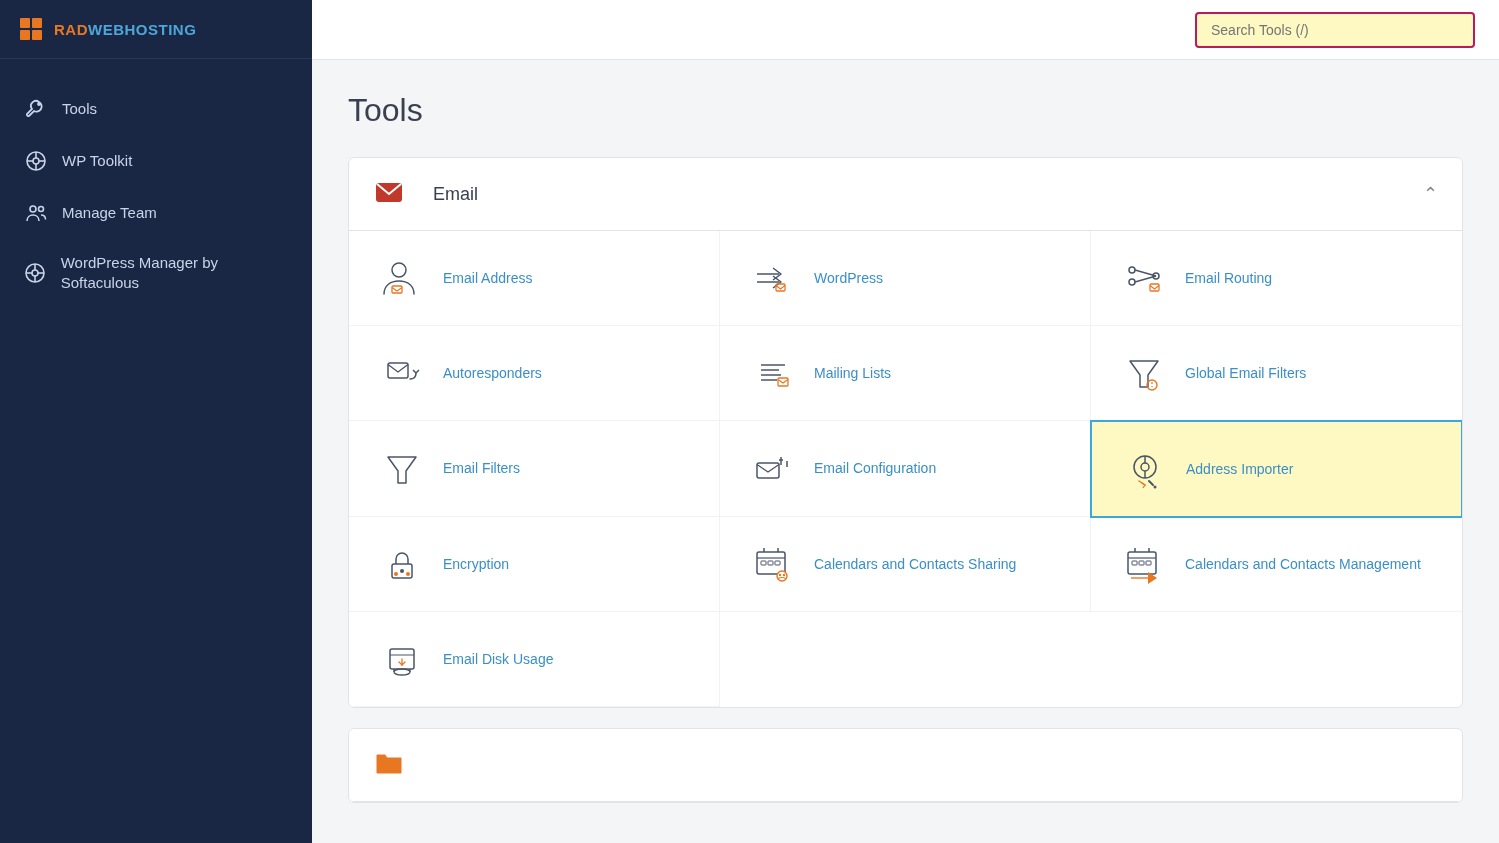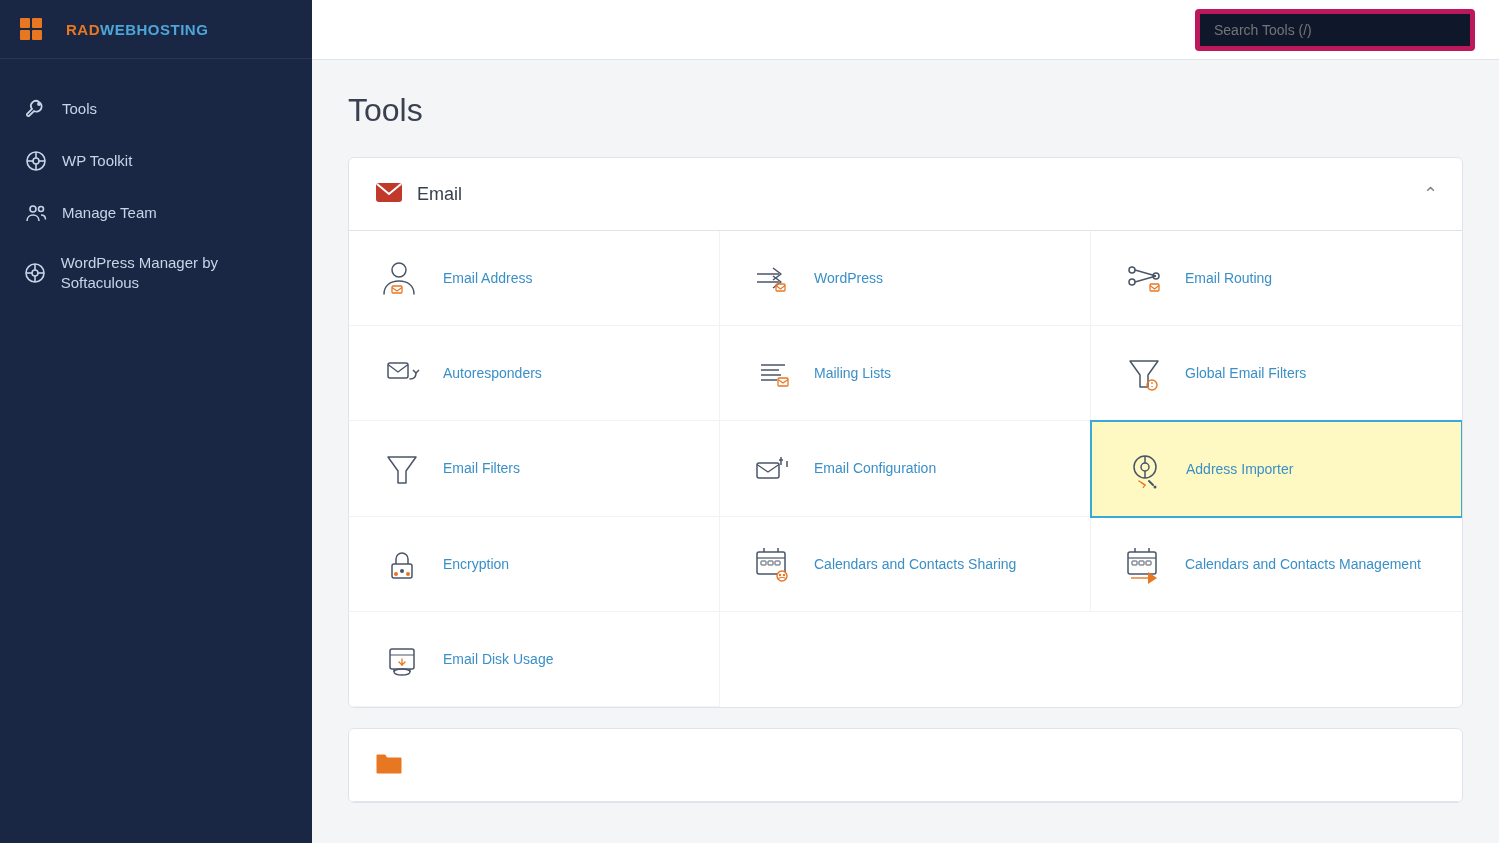--- a/index.html
+++ b/index.html
@@ -13,21 +13,21 @@
       color: #fff;
       display: flex;
       flex-direction: column;
       padding: 0;
     }
     #sidebar-header {
       padding: 18px 20px;
       border-bottom: 1px solid rgba(255,255,255,0.08);
       display: flex;
       align-items: center;
-      gap: 24px;
+      gap: 12px;
     }
     .logo-grid {
       display: grid;
       grid-template-columns: 1fr 1fr;
       gap: 2px;
       width: 22px;
       height: 22px;
     }
     .logo-grid span {
       background: #e87722;
@@ -76,27 +76,27 @@
     #topbar {
       background: #fff;
       border-bottom: 1px solid #e0e4ea;
       padding: 0 24px;
       height: 60px;
       display: flex;
       align-items: center;
       justify-content: flex-end;
     }
     #search-box {
-      border: 5px solid #be185d;
+      border: 2px solid #be185d;
       border-radius: 4px;
       padding: 8px 14px;
       font-size: 14px;
       color: #888;
       width: 280px;
-      background: #0f172a;
+      background: #fef9c3;
     }
 
     #content {
       flex: 1;
       overflow-y: auto;
       padding: 32px 36px;
     }
 
     .page-title {
       font-size: 32px;
@@ -117,21 +117,21 @@
       display: flex;
       align-items: center;
       justify-content: space-between;
       padding: 18px 24px;
       border-bottom: 1px solid #e0e4ea;
       cursor: pointer;
     }
     .section-header-left {
       display: flex;
       align-items: center;
-      gap: 12px;
+      gap: 28px;
     }
     .section-title {
       font-size: 18px;
       color: #3a4050;
       font-weight: 400;
     }
     .section-chevron {
       font-size: 18px;
       color: #888;
     }

